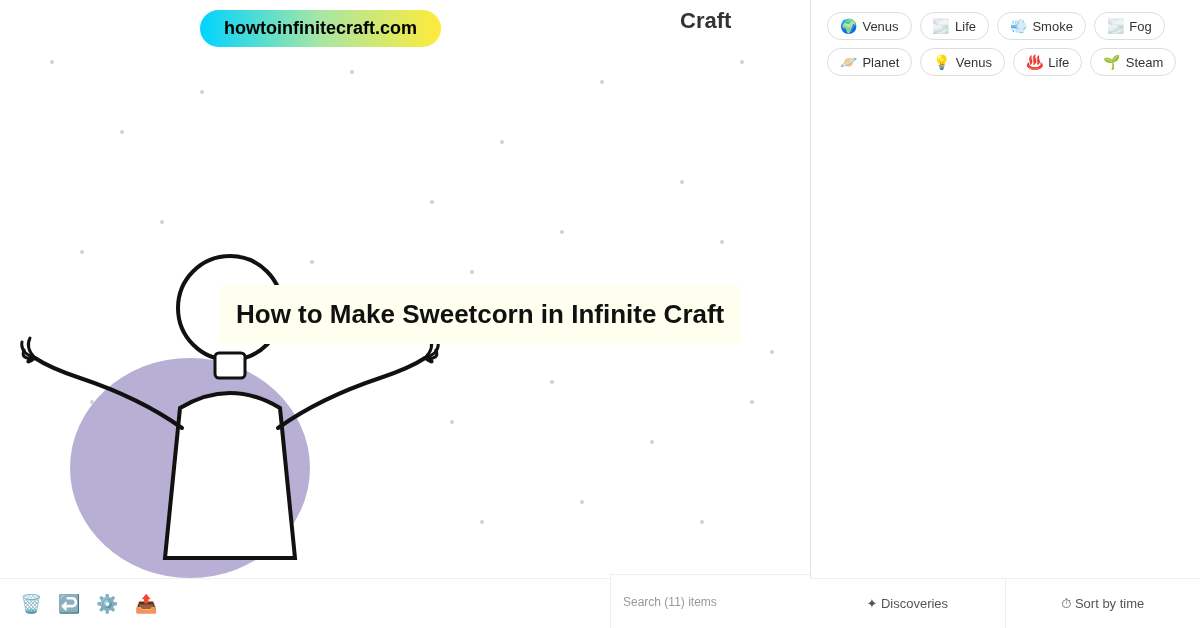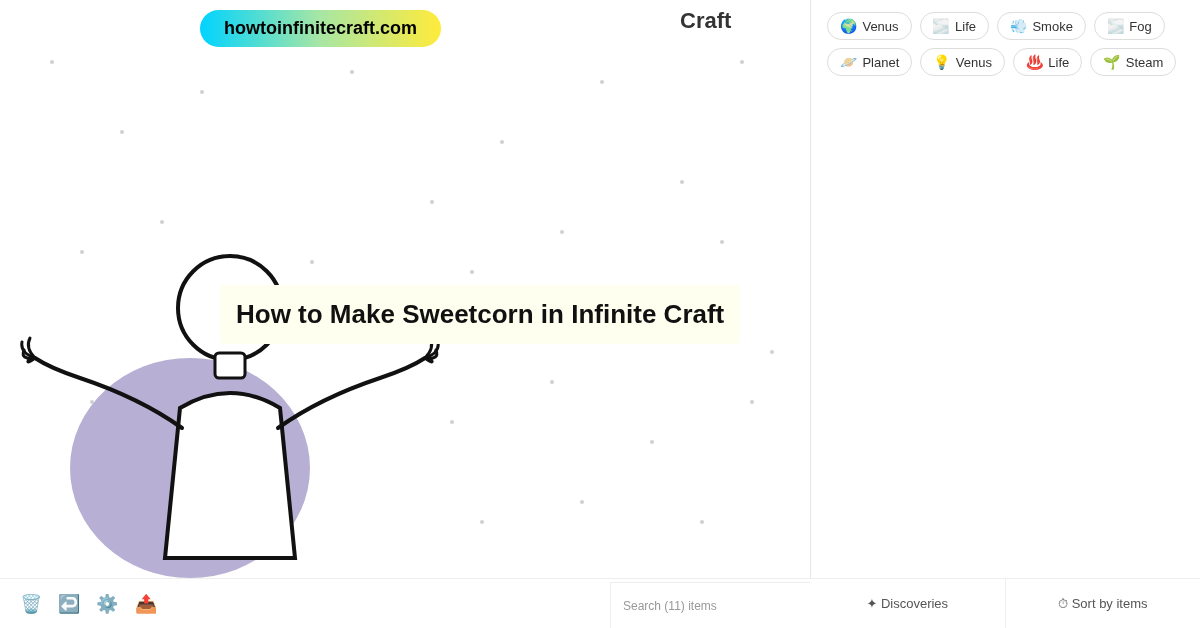--- a/index.html
+++ b/index.html
@@ -188,21 +188,21 @@
       color: #666;
       cursor: pointer;
     }
 
     
     .search-partial {
       position: absolute;
       bottom: 0;
       right: 390px;
       width: 200px;
-      height: 46px;
+      height: 54px;
       background: #fff;
       border-top: 1px solid #eee;
       border-left: 1px solid #eee;
       display: flex;
       align-items: center;
       padding: 0 12px;
       font-size: 12px;
       color: #999;
     }
 
@@ -321,19 +321,19 @@
         <span>Life</span>
       </div>
       <div class="element-chip">
         <span class="chip-icon">🌱</span>
         <span>Steam</span>
       </div>
     </div>
 
   <div class="bottom-bar">
     <button class="bottom-btn">✦ Discoveries</button>
-    <button class="bottom-btn">⏱ Sort by items</button>
+    <button class="bottom-btn">⏱ Sort by time</button>
   </div>
 </div>
 
 <div class="search-partial">
   <span>Search (11) items</span>
 </div>
 
 </body></html>

